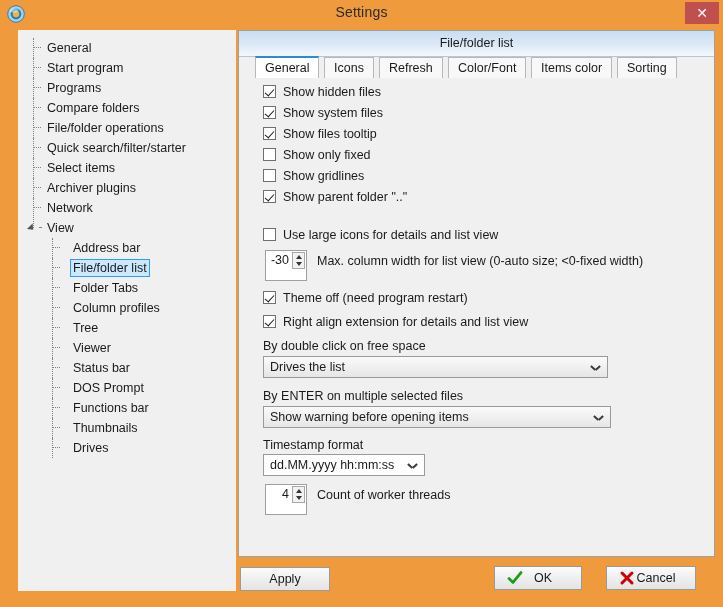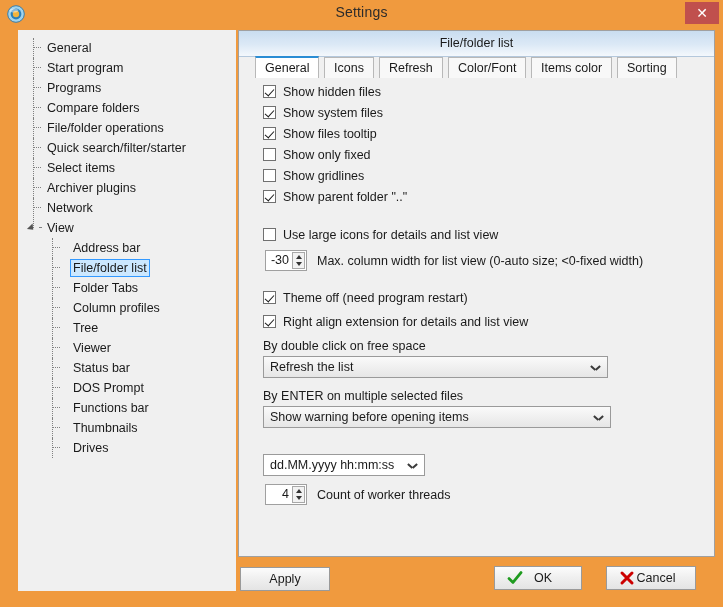--- a/index.html
+++ b/index.html
@@ -250,21 +250,21 @@
     position: absolute;
     left: 3px; top: 1px;
     width: 4px; height: 8px;
     border: solid #1a1a1a;
     border-width: 0 1.6px 1.6px 0;
     transform: rotate(42deg);
   }
 
   .spin {
     position: absolute;
-    width: 42px; height: 21px;
+    width: 42px; height: 31px;
     border: 1px solid #A0A0A0;
     background: #FFFFFF;
     box-sizing: border-box;
   }
   .spin .sval {
     position: absolute;
     left: 0; top: 0;
     width: 26px;
     height: 19px;
     line-height: 19px;
@@ -471,30 +471,31 @@
 
       <div class="chk-row" style="left:24px; top:211px;">
         <span class="chk checked"></span><span>Theme off (need program restart)</span>
       </div>
       <div class="chk-row" style="left:24px; top:235px;">
         <span class="chk checked"></span><span>Right align extension for details and list view</span>
       </div>
 
       <div class="fieldlabel" style="left:24px; top:259px;">By double click on free space</div>
       <div class="combo gray" style="left:24px; top:278px; width:345px;">
-        <span class="ctext">Refresh the list</span>
+        <span class="ctext">Drives the list</span>
         <span class="carrow"></span>
       </div>
 
       <div class="fieldlabel" style="left:24px; top:309px;">By ENTER on multiple selected files</div>
       <div class="combo gray" style="left:24px; top:328px; width:348px;">
         <span class="ctext">Show warning before opening items</span>
         <span class="carrow"></span>
       </div>
 
+      <div class="fieldlabel" style="left:24px; top:358px;">Timestamp format</div>
       <div class="combo white" style="left:24px; top:376px; width:162px;">
         <span class="ctext">dd.MM.yyyy hh:mm:ss</span>
         <span class="carrow"></span>
       </div>
 
       <div class="spin" style="left:26px; top:406px;">
         <span class="sval">4</span>
         <span class="sbtns">
           <span class="up"></span>
           <span class="dn"></span>

